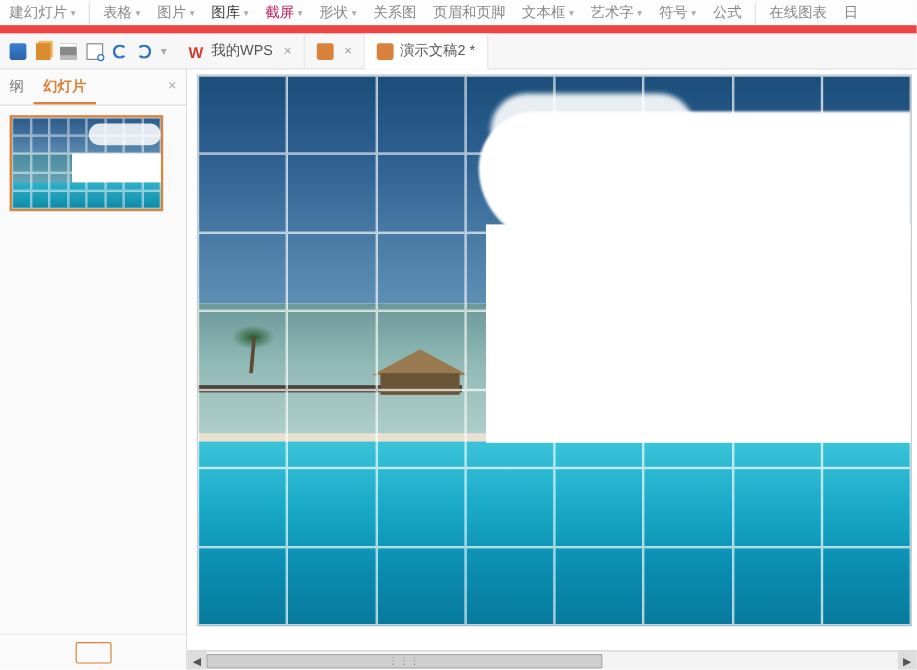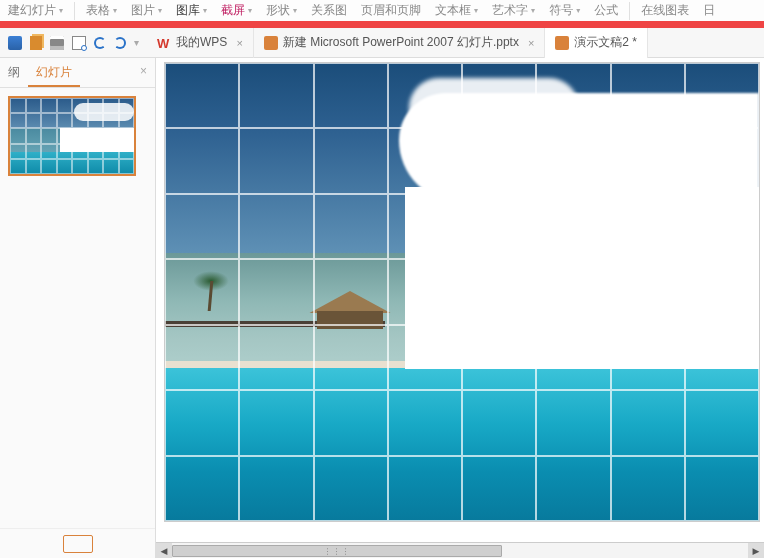--- a/index.html
+++ b/index.html
@@ -17,21 +17,21 @@
   .tabs { display: flex; align-items: center; height: 30px; }
   .tab { display: flex; align-items: center; gap: 5px; padding: 0 10px; height: 30px; border-right: 1px solid #e5e5e5; font-size: 12px; color: #555; cursor: pointer; }
   .tab .close { color: #999; font-size: 11px; margin-left: 4px; }
   .tab-ico { width: 14px; height: 14px; display: inline-block; }
   
   .main { display: flex; height: calc(558px - 28px - 30px); }
   
   .sidebar { width: 156px; background: #fafafa; border-right: 1px solid #ddd; display: flex; flex-direction: column; }
   .side-tabs { display: flex; height: 30px; align-items: stretch; border-bottom: 1px solid #e0e0e0; }
   .side-tab { flex:0 0 auto; padding: 6px 8px; font-size: 12px; color: #777; cursor:pointer; }
-  .side-tab.active { color: #d9823b; border-bottom: 2px solid #d9823b; }
+  .side-tab.active { color: #d9823b; border-bottom: 2px solid #d9823b; font-weight: bold; }
   .side-close { margin-left: auto; color: #aaa; padding: 6px 8px; cursor:pointer; }
   .thumbs { padding: 8px; flex: 1; overflow: auto; }
   .thumb { width: 128px; height: 80px; border: 2px solid #d9823b; position: relative; overflow: hidden; }
   .thumb-grid { position:absolute; inset:0; display:grid; grid-template-columns:repeat(8,1fr); grid-template-rows:repeat(5,1fr); }
   .thumb-grid div { border:1px solid rgba(255,255,255,0.5); }
   .thumb-sky { position:absolute; left:0; top:0; right:0; height:30px; background: linear-gradient(180deg,#2a5a8a,#5b8bb0); }
   .thumb-cloud { position:absolute; right:0; top:5px; width:60px; height:18px; background:#fff; border-radius:10px; opacity:0.85; }
   .thumb-water { position:absolute; left:0; bottom:0; right:0; height:22px; background: linear-gradient(180deg,#2fb0c8,#0e8aa8); }
   .thumb-mid { position:absolute; left:0; top:30px; width:50px; height:28px; background: linear-gradient(180deg,#4a8aa0,#6aa8b8);}
   .thumb-white { position:absolute; left:50px; top:30px; right:0; height:28px; background:#fff;}
@@ -108,21 +108,20 @@
     <span style="color:#aaa;font-size:10px;cursor:pointer">▾</span>
   </div>
   <div class="tabs">
     <div class="tab">
       <span class="tab-ico" style="color:#d43a2e;font-weight:bold;font-size:13px">W</span>
       <span>我的WPS</span>
       <span class="close">×</span>
     </div>
     <div class="tab">
       <span class="tab-ico" style="background:#d9823b;border-radius:2px"></span>
-      <span>新建 Microsoft PowerPoint 2007 幻灯片.pptx</span>
       <span class="close">×</span>
     </div>
     <div class="tab" style="background:#fff">
       <span class="tab-ico" style="background:#d9823b;border-radius:2px"></span>
       <span>演示文稿2 *</span>
     </div>
   </div>
 </div>
 
 <div class="main">

